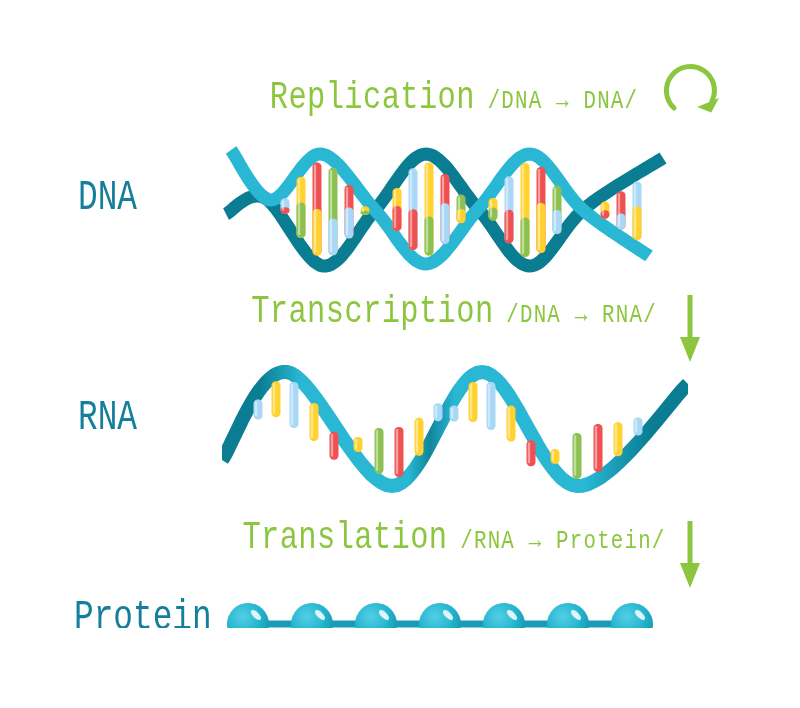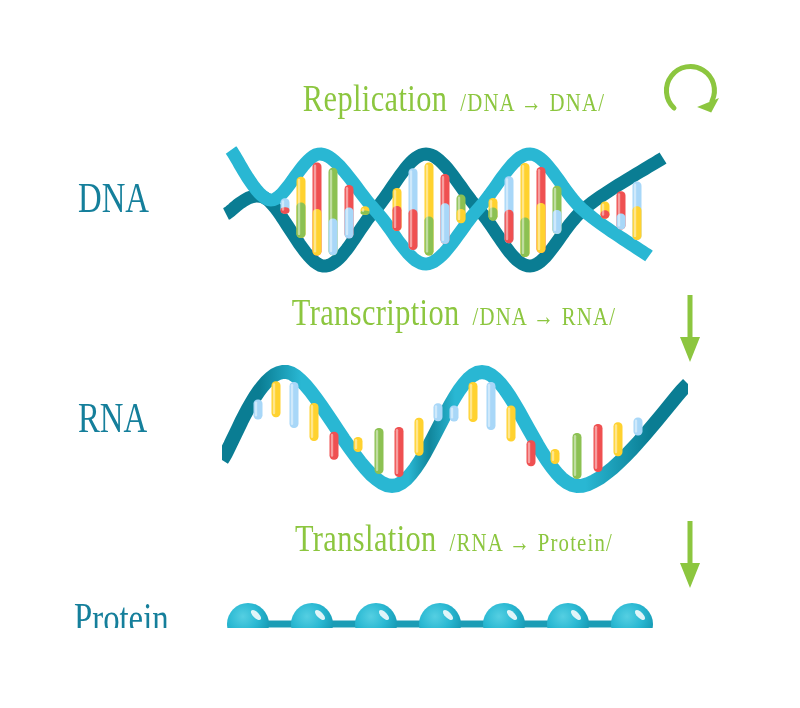--- a/index.html
+++ b/index.html
@@ -1,17 +1,17 @@
 <!DOCTYPE html>
 <html><head>
 <meta charset="utf-8">
 <style>
   html,body{margin:0;padding:0;background:#ffffff;}
   #stage{position:relative;width:800px;height:628px;background:#ffffff;overflow:hidden;
-         font-family:Liberation Serif, serif;}
+         font-family:Liberation Mono, monospace;}
   .hrow{position:absolute;left:104px;width:700px;display:flex;justify-content:center;
         align-items:baseline;gap:16px;transform:scaleX(0.8);transform-origin:center;
         white-space:nowrap;}
   .htitle{font-size:38px;font-weight:normal;letter-spacing:0.5px;}
   .hformula{font-size:26px;font-weight:normal;letter-spacing:1.5px;}
   .rowlabel{position:absolute;font-size:42px;transform:scaleX(0.78);transform-origin:left center;
             white-space:nowrap;font-weight:normal;}
   svg{position:absolute;display:block;}
 </style>
 </head>

